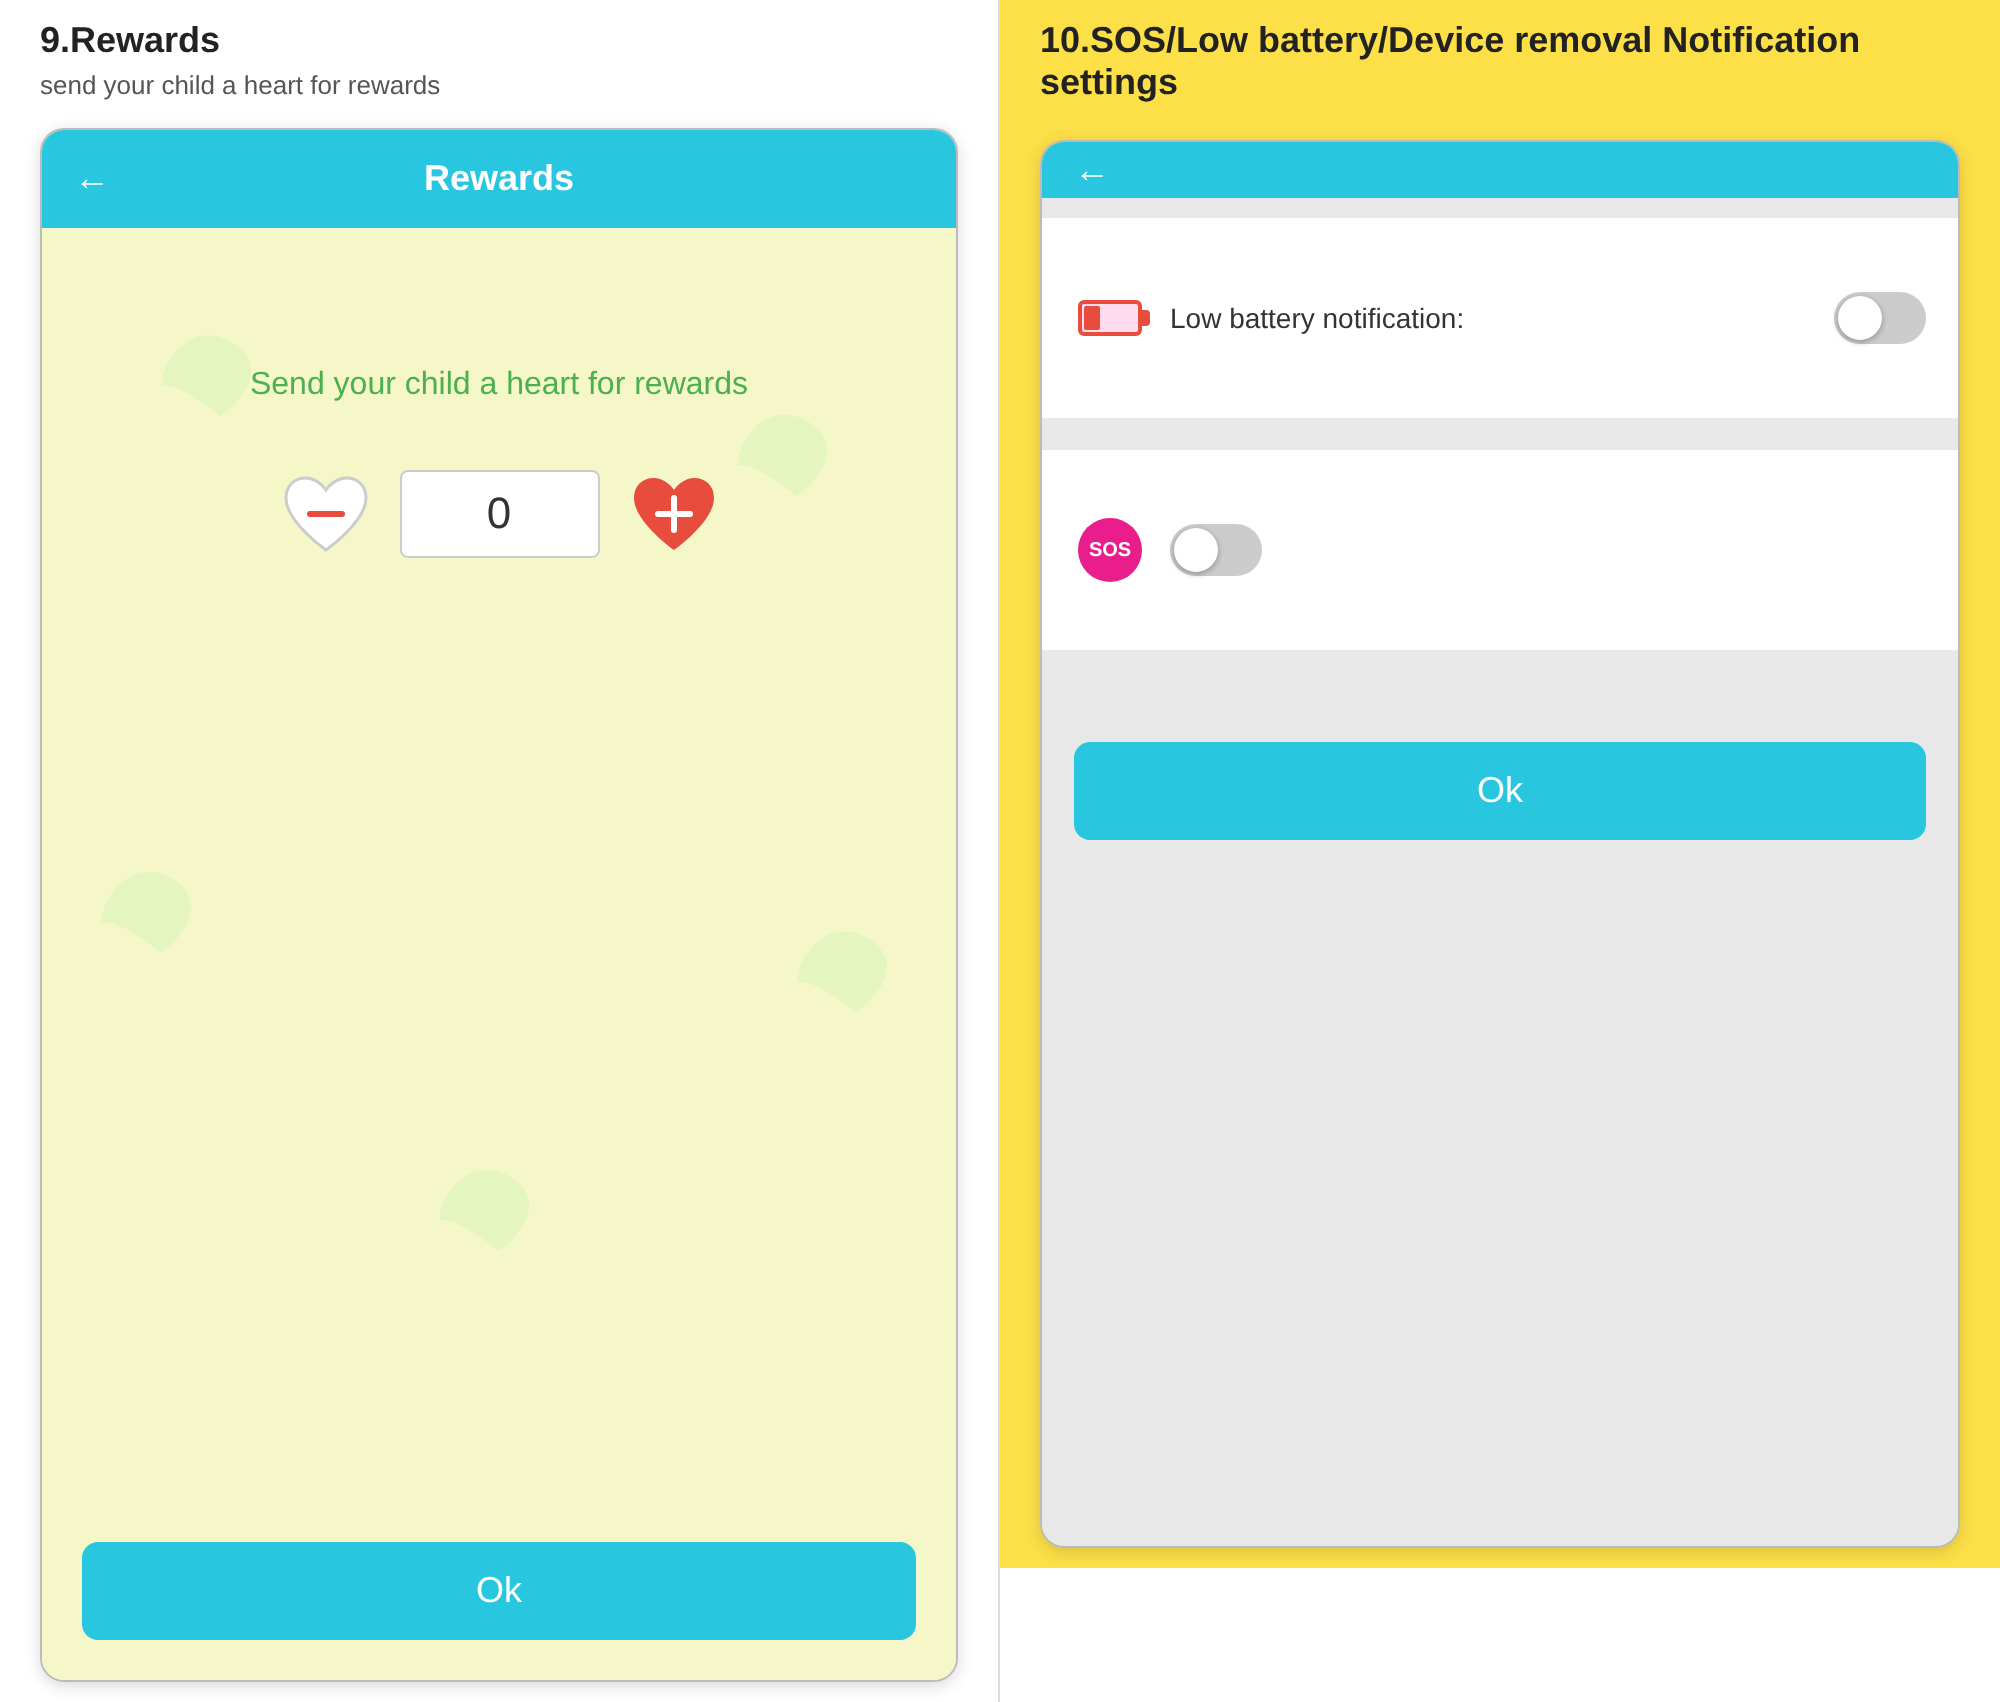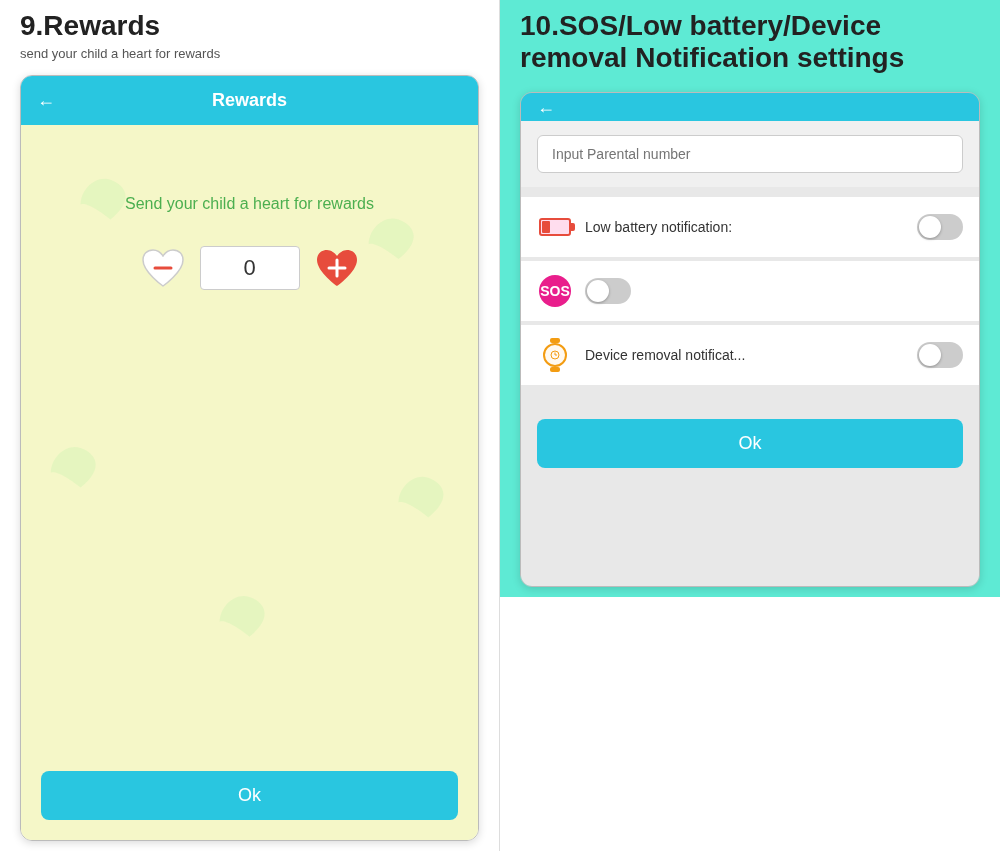--- a/index.html
+++ b/index.html
@@ -17,21 +17,21 @@
       width: 500px;
       height: 851px;
       display: flex;
       flex-direction: column;
       padding: 10px 20px 10px 20px;
       background: #fff;
       border-right: 1px solid #ddd;
     }
 
     .section-title {
-      font-size: 28px;
+      font-size: 18px;
       font-weight: bold;
       color: #222;
       margin-bottom: 4px;
     }
 
     .section-subtitle {
       font-size: 13px;
       color: #555;
       margin-bottom: 14px;
     }
@@ -144,25 +144,25 @@
     .bg-hearts {
       position: absolute;
       top: 0; left: 0; right: 0; bottom: 0;
       pointer-events: none;
       opacity: 0.15;
     }
 
     
     .right-panel {
       width: 500px;
-      height: 597px;
+      height: 784px;
       display: flex;
       flex-direction: column;
       padding: 10px 20px 10px 20px;
-      background: #5eead4;
+      background: #fde047;
     }
 
     .right-panel .phone-body-right {
       background: #e8e8e8;
       flex: 1;
       display: flex;
       flex-direction: column;
       padding: 0 0 20px 0;
     }
 
@@ -182,22 +182,22 @@
     }
 
     .notification-list {
       padding: 10px 0;
     }
 
     .notif-row {
       display: flex;
       align-items: center;
       background: white;
-      padding: 12px 16px;
-      margin-bottom: 4px;
+      padding: 32px 16px;
+      margin-bottom: 16px;
       gap: 12px;
     }
 
     .notif-icon {
       width: 36px;
       height: 36px;
       display: flex;
       align-items: center;
       justify-content: center;
       flex-shrink: 0;
@@ -279,21 +279,21 @@
     
     .sos-icon {
       width: 32px;
       height: 32px;
       background: #e91e8c;
       border-radius: 50%;
       display: flex;
       align-items: center;
       justify-content: center;
       color: white;
-      font-size: 14px;
+      font-size: 10px;
       font-weight: bold;
     }
 
     
     .watch-icon {
       width: 28px;
       height: 34px;
       position: relative;
       display: flex;
       align-items: center;
@@ -379,58 +379,38 @@
     <span>10.</span><span>SOS/Low battery/Device removal Notification settings</span>
   </div>
   <div style="height:14px;"></div>
 
   <div class="phone-mockup">
     <div class="phone-header">
       <span class="back-arrow">←</span>
     </div>
 
     <div class="phone-body-right">
-      <div class="input-area">
-        <input class="parental-input" type="text" placeholder="Input Parental number" style="">
-      </div>
 
       <div class="notification-list">
 
         <div class="notif-row">
           <div class="notif-icon">
             <div class="battery-icon">
               <div class="battery-fill"></div>
             </div>
           </div>
           <span class="notif-label">Low battery notification:</span>
           <div class="toggle"></div>
         </div>
 
         <div class="notif-row">
           <div class="notif-icon">
             <div class="sos-icon">SOS</div>
           </div>
           <div class="toggle"></div>
         </div>
 
-        <div class="notif-row">
-          <div class="notif-icon">
-            <div class="watch-icon">
-              <div class="watch-band-top"></div>
-              <div class="watch-face">
-                <svg width="10" height="10" viewBox="0 0 10 10">
-                  <circle cx="5" cy="5" r="4" fill="none" stroke="#f39c12" stroke-width="1"></circle>
-                  <line x1="5" y1="5" x2="5" y2="2.5" stroke="#f39c12" stroke-width="1"></line>
-                  <line x1="5" y1="5" x2="7" y2="5" stroke="#f39c12" stroke-width="1"></line>
-                </svg>
-              </div>
-              <div class="watch-band-bottom"></div>
-            </div>
-          </div>
-          <span class="notif-label">Device removal notificat...</span>
-          <div class="toggle"></div>
-        </div>
       </div>
 
       <button class="right-ok-btn">Ok</button>
     </div>
   </div>
 </div>
 
 </body></html>

